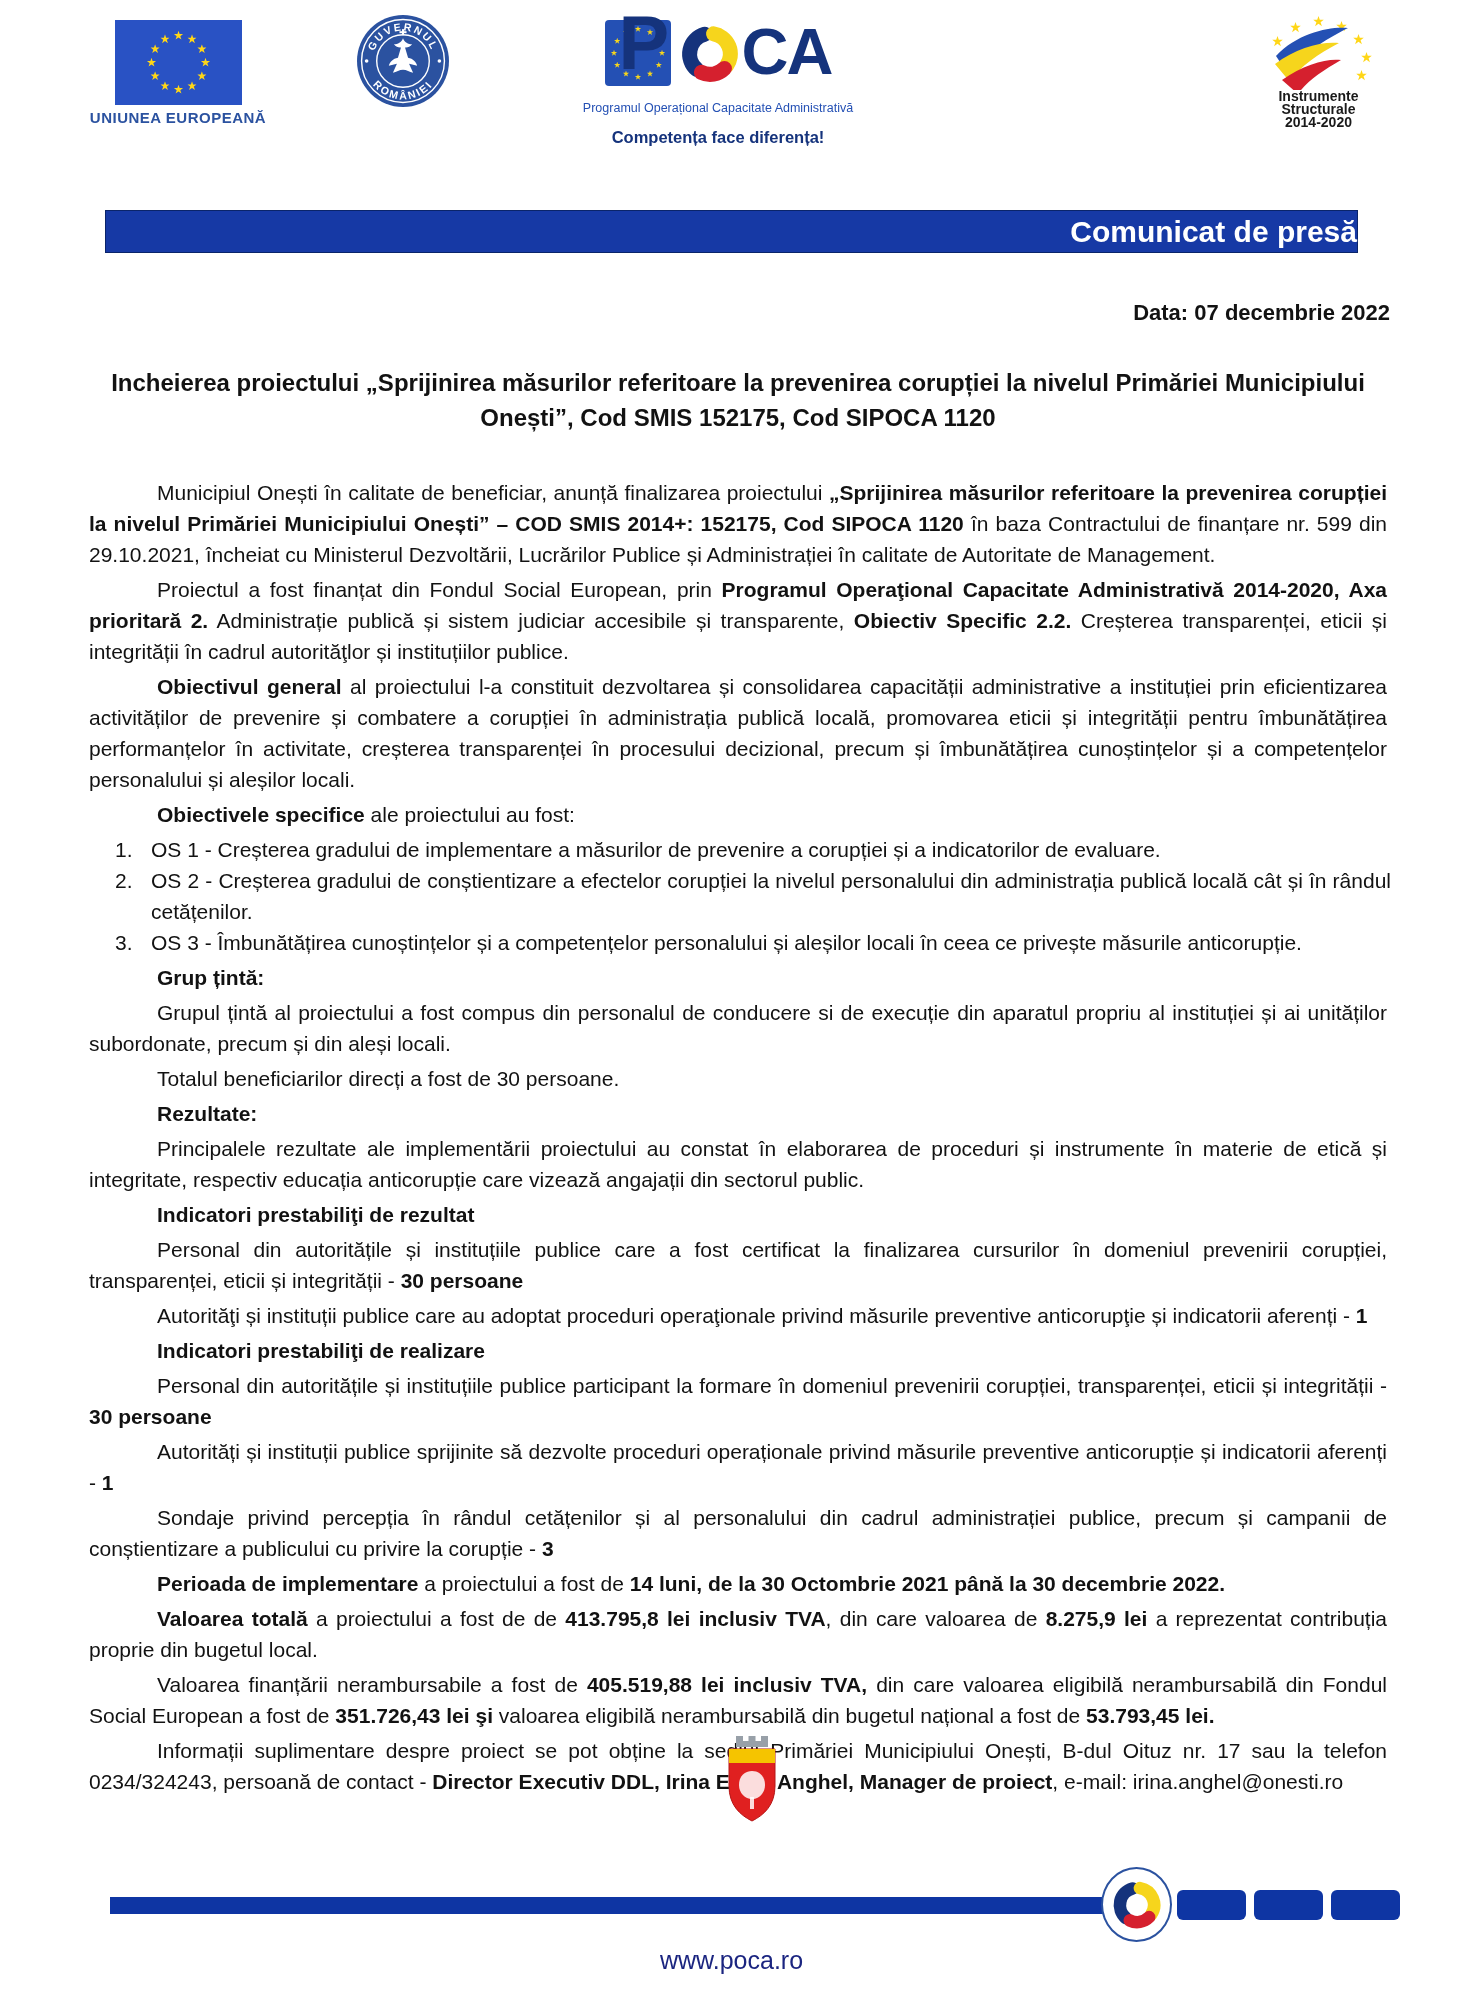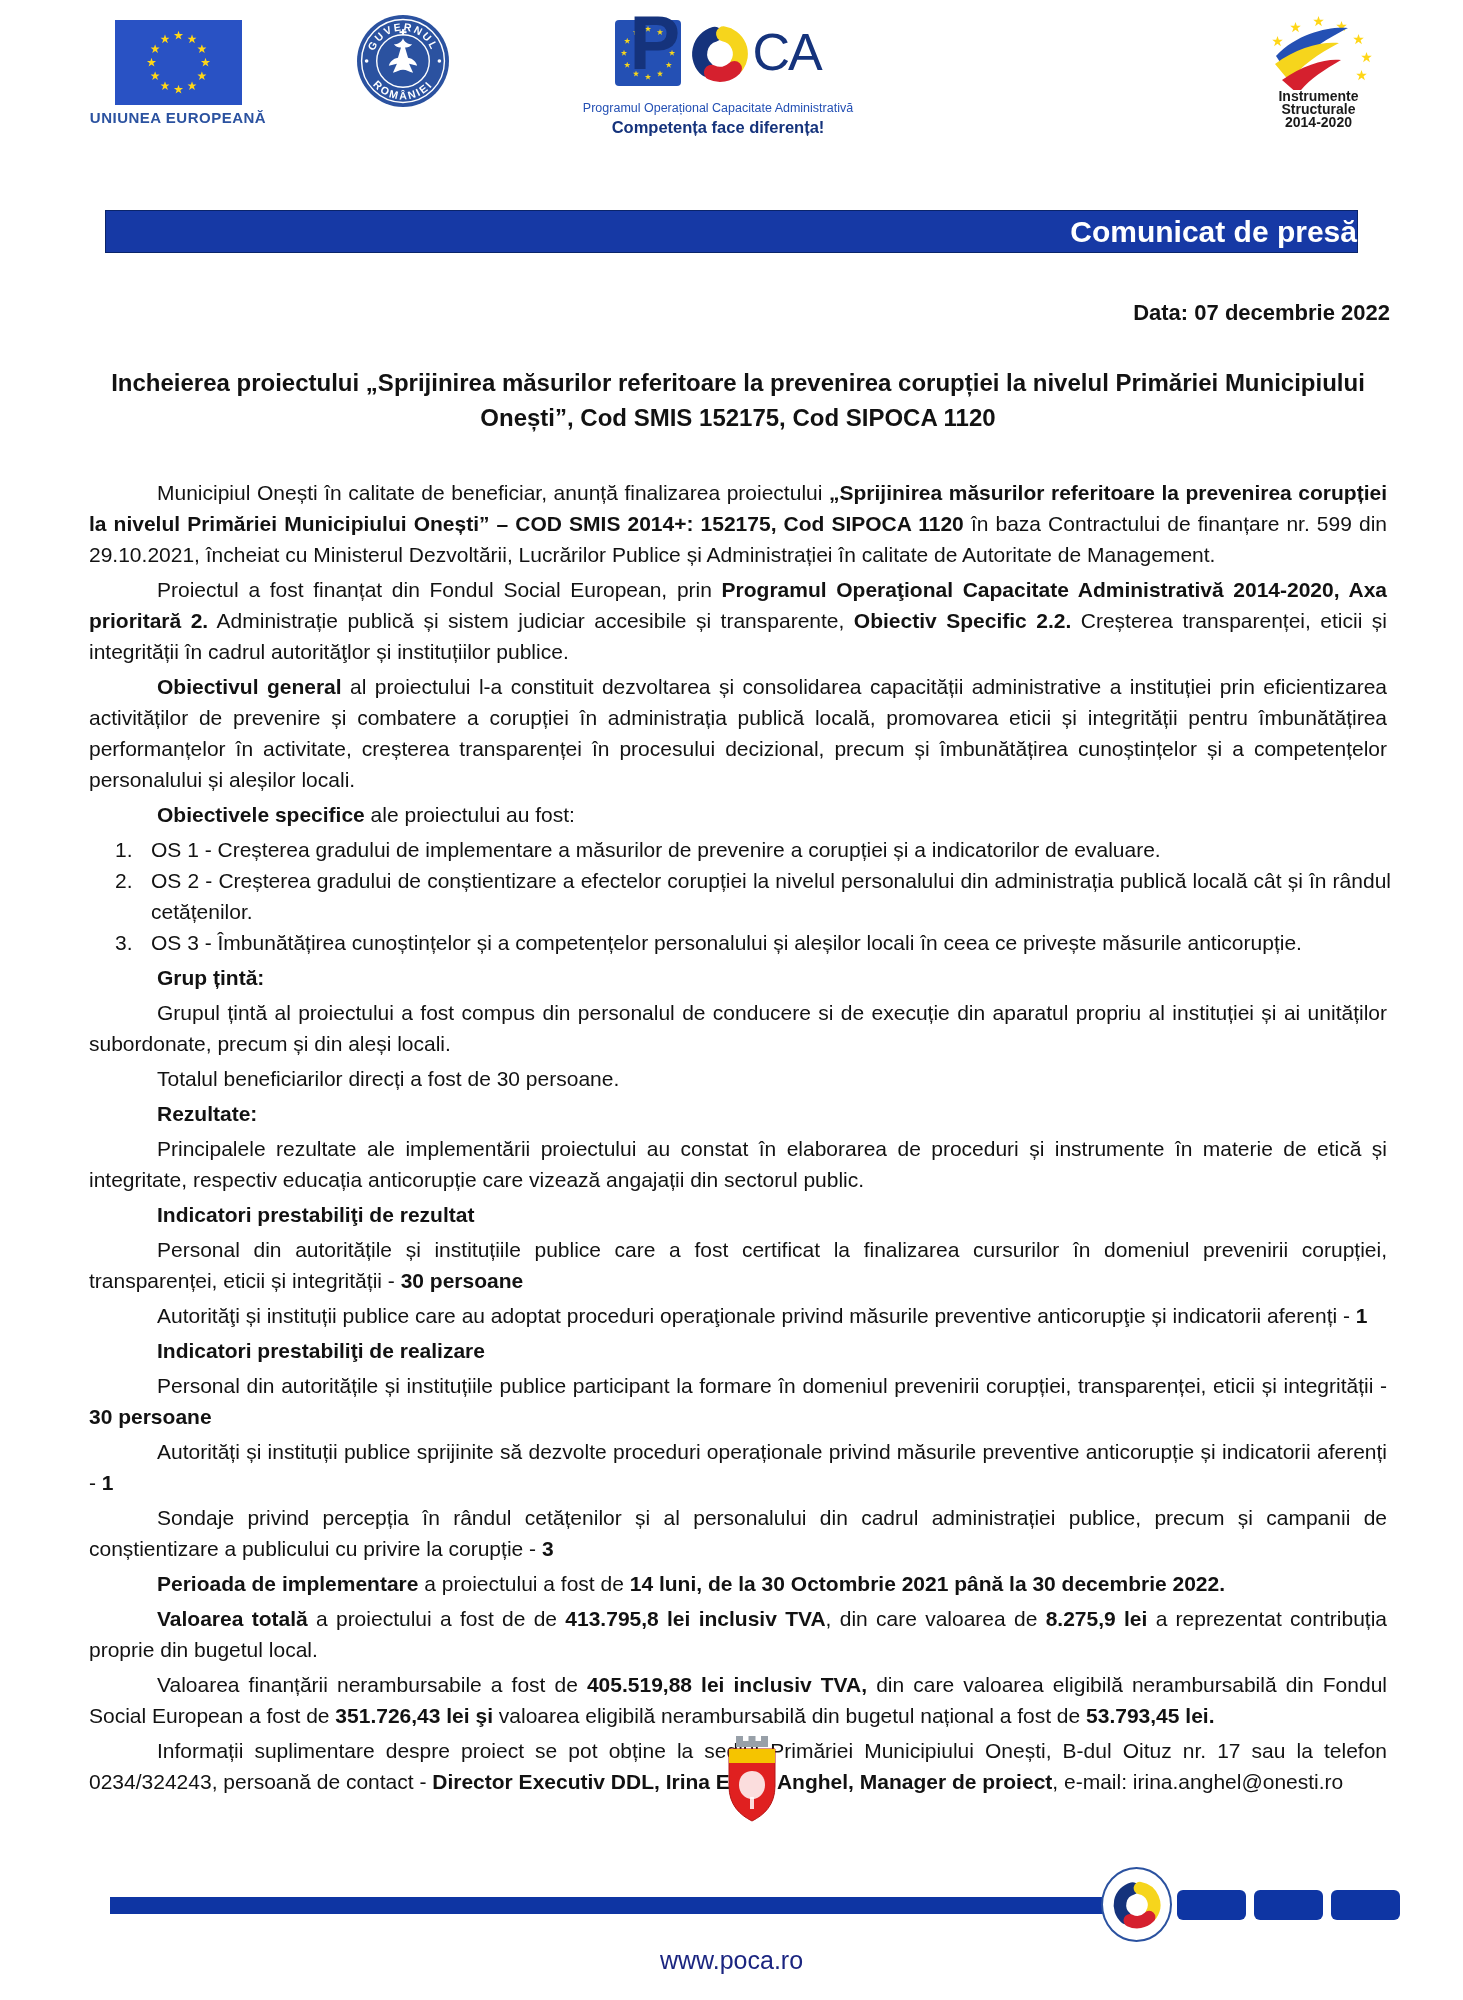--- a/index.html
+++ b/index.html
@@ -9,23 +9,23 @@
   .eu-logo{position:absolute;left:88px;top:20px;width:180px;text-align:center;}
   .eu-flag{width:127px;height:85px;display:block;margin:0 auto;}
   .eu-label{margin-top:4px;font-size:15px;font-weight:bold;color:var(--seal-blue,#2B52A0);letter-spacing:.5px;}
   .gov-seal{position:absolute;left:356px;top:14px;width:94px;height:94px;}
   .poca-logo{position:absolute;left:568px;top:14px;width:300px;text-align:center;}
   .poca-letters{display:flex;align-items:center;justify-content:center;height:76px;}
   .poca-p-wrap{position:relative;width:72px;height:76px;}
   .poca-p-square{position:absolute;left:0;top:6px;width:66px;height:66px;}
   .poca-p{position:absolute;left:14px;top:-9px;font-size:76px;font-weight:bold;color:var(--poca-dark,#15337C);line-height:76px;}
   .poca-o{width:62px;height:62px;margin:4px 1px 0 2px;}
-  .poca-ca{font-size:52px;font-weight:normal;color:var(--poca-dark,#15337C);line-height:76px;letter-spacing:-2px;}
+  .poca-ca{font-size:65px;font-weight:bold;color:var(--poca-dark,#15337C);line-height:76px;letter-spacing:-2px;}
   .poca-subtitle{margin-top:11px;font-size:12.5px;color:#2450B4;}
-  .poca-slogan{margin-top:3px;font-size:16.5px;font-weight:bold;color:var(--poca-dark,#15337C);}
+  .poca-slogan{margin-top:13px;font-size:16.5px;font-weight:bold;color:var(--poca-dark,#15337C);}
   .is-logo{position:absolute;left:1256px;top:14px;width:125px;text-align:center;}
   .is-art{width:118px;height:76px;display:block;margin:0 auto;}
   .is-line{font-size:14px;font-weight:bold;color:#1a1a1a;line-height:13px;}
   
   .banner{position:absolute;left:105px;top:210px;width:1253px;height:43px;background:var(--banner-blue,#1639A5);
           border:1px solid #0A246A;box-sizing:border-box;text-align:right;}
   .banner-text{color:#ffffff;font-size:30px;font-weight:bold;line-height:41px;}
   .date-line{position:absolute;right:73px;top:300px;font-size:22px;font-weight:bold;}
   .doc-title{position:absolute;left:85px;top:365px;width:1306px;text-align:center;
              font-size:24px;font-weight:bold;line-height:35px;}

